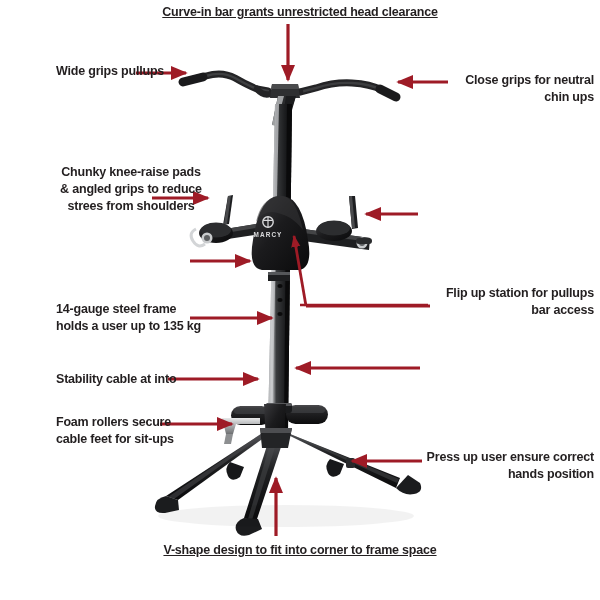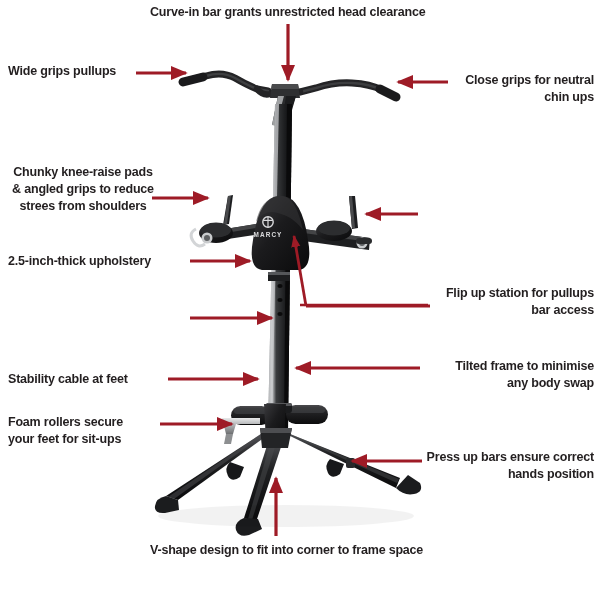--- a/index.html
+++ b/index.html
@@ -13,23 +13,23 @@
   #stage{position:absolute;left:0;top:0;width:600px;height:600px;}
   .label{
     position:absolute;
     color:#231f20;
     font-weight:700;
     font-size:12.5px;
     line-height:17px;
     letter-spacing:-0.2px;
     white-space:pre-line;
   }
-  .lbl-left{text-align:left;}
+  .lbl-left{text-align:left;margin-left:48px;}
   .lbl-right{text-align:right;}
-  .lbl-center{}
+  .lbl-center{text-align:center;text-decoration:underline;}
   svg.overlay{position:absolute;left:0;top:0;width:600px;height:600px;}
 </style>
 </head>
 <body>
 
 <div id="stage">
 
   <svg class="overlay" viewBox="0 0 600 600" xmlns="http://www.w3.org/2000/svg">
     <defs>
       <linearGradient id="postG" x1="0" y1="0" x2="1" y2="0">
@@ -242,33 +242,32 @@
 
   <div class="label lbl-left" style="left:8px;top:63px;width:130px;">Wide grips pullups</div>
 
   <div class="label lbl-right" style="left:420px;top:72px;width:174px;text-align:right;">Close grips  for neutral
 chin ups</div>
 
   <div class="label lbl-left" style="left:8px;top:164px;width:150px;text-align:center;">Chunky knee-raise pads
 &amp; angled grips to reduce
 strees from shoulders</div>
 
-  <div class="label lbl-left" style="left:8px;top:253px;width:185px;">2.5-inch-thick  upholstery</div>
 
 
   <div class="label lbl-right" style="left:428px;top:285px;width:166px;">Flip up station for pullups
 bar access</div>
 
-
-  <div class="label lbl-left" style="left:8px;top:371px;width:160px;">Stability cable at feet</div>
-
-  <div class="label lbl-right" style="left:428px;top:358px;width:166px;">Tilted frame to minimise
-any body swap</div>
+  <div class="label lbl-left" style="left:8px;top:301px;width:180px;">14-gauge steel frame
+holds a user up to 135 kg</div>
+
+  <div class="label lbl-left" style="left:8px;top:371px;width:160px;">Stability cable at into</div>
+
 
   <div class="label lbl-left" style="left:8px;top:414px;width:150px;">Foam rollers secure
-your feet for sit-ups</div>
-
-  <div class="label lbl-right" style="left:404px;top:449px;width:190px;">Press up bars ensure correct
+cable feet for sit-ups</div>
+
+  <div class="label lbl-right" style="left:404px;top:449px;width:190px;">Press up user ensure correct
 hands position</div>
 
   <div class="label lbl-center" style="left:150px;top:542px;width:300px;">V-shape design to fit into corner  to frame space</div>
 
 </div>
 
 </body></html>

